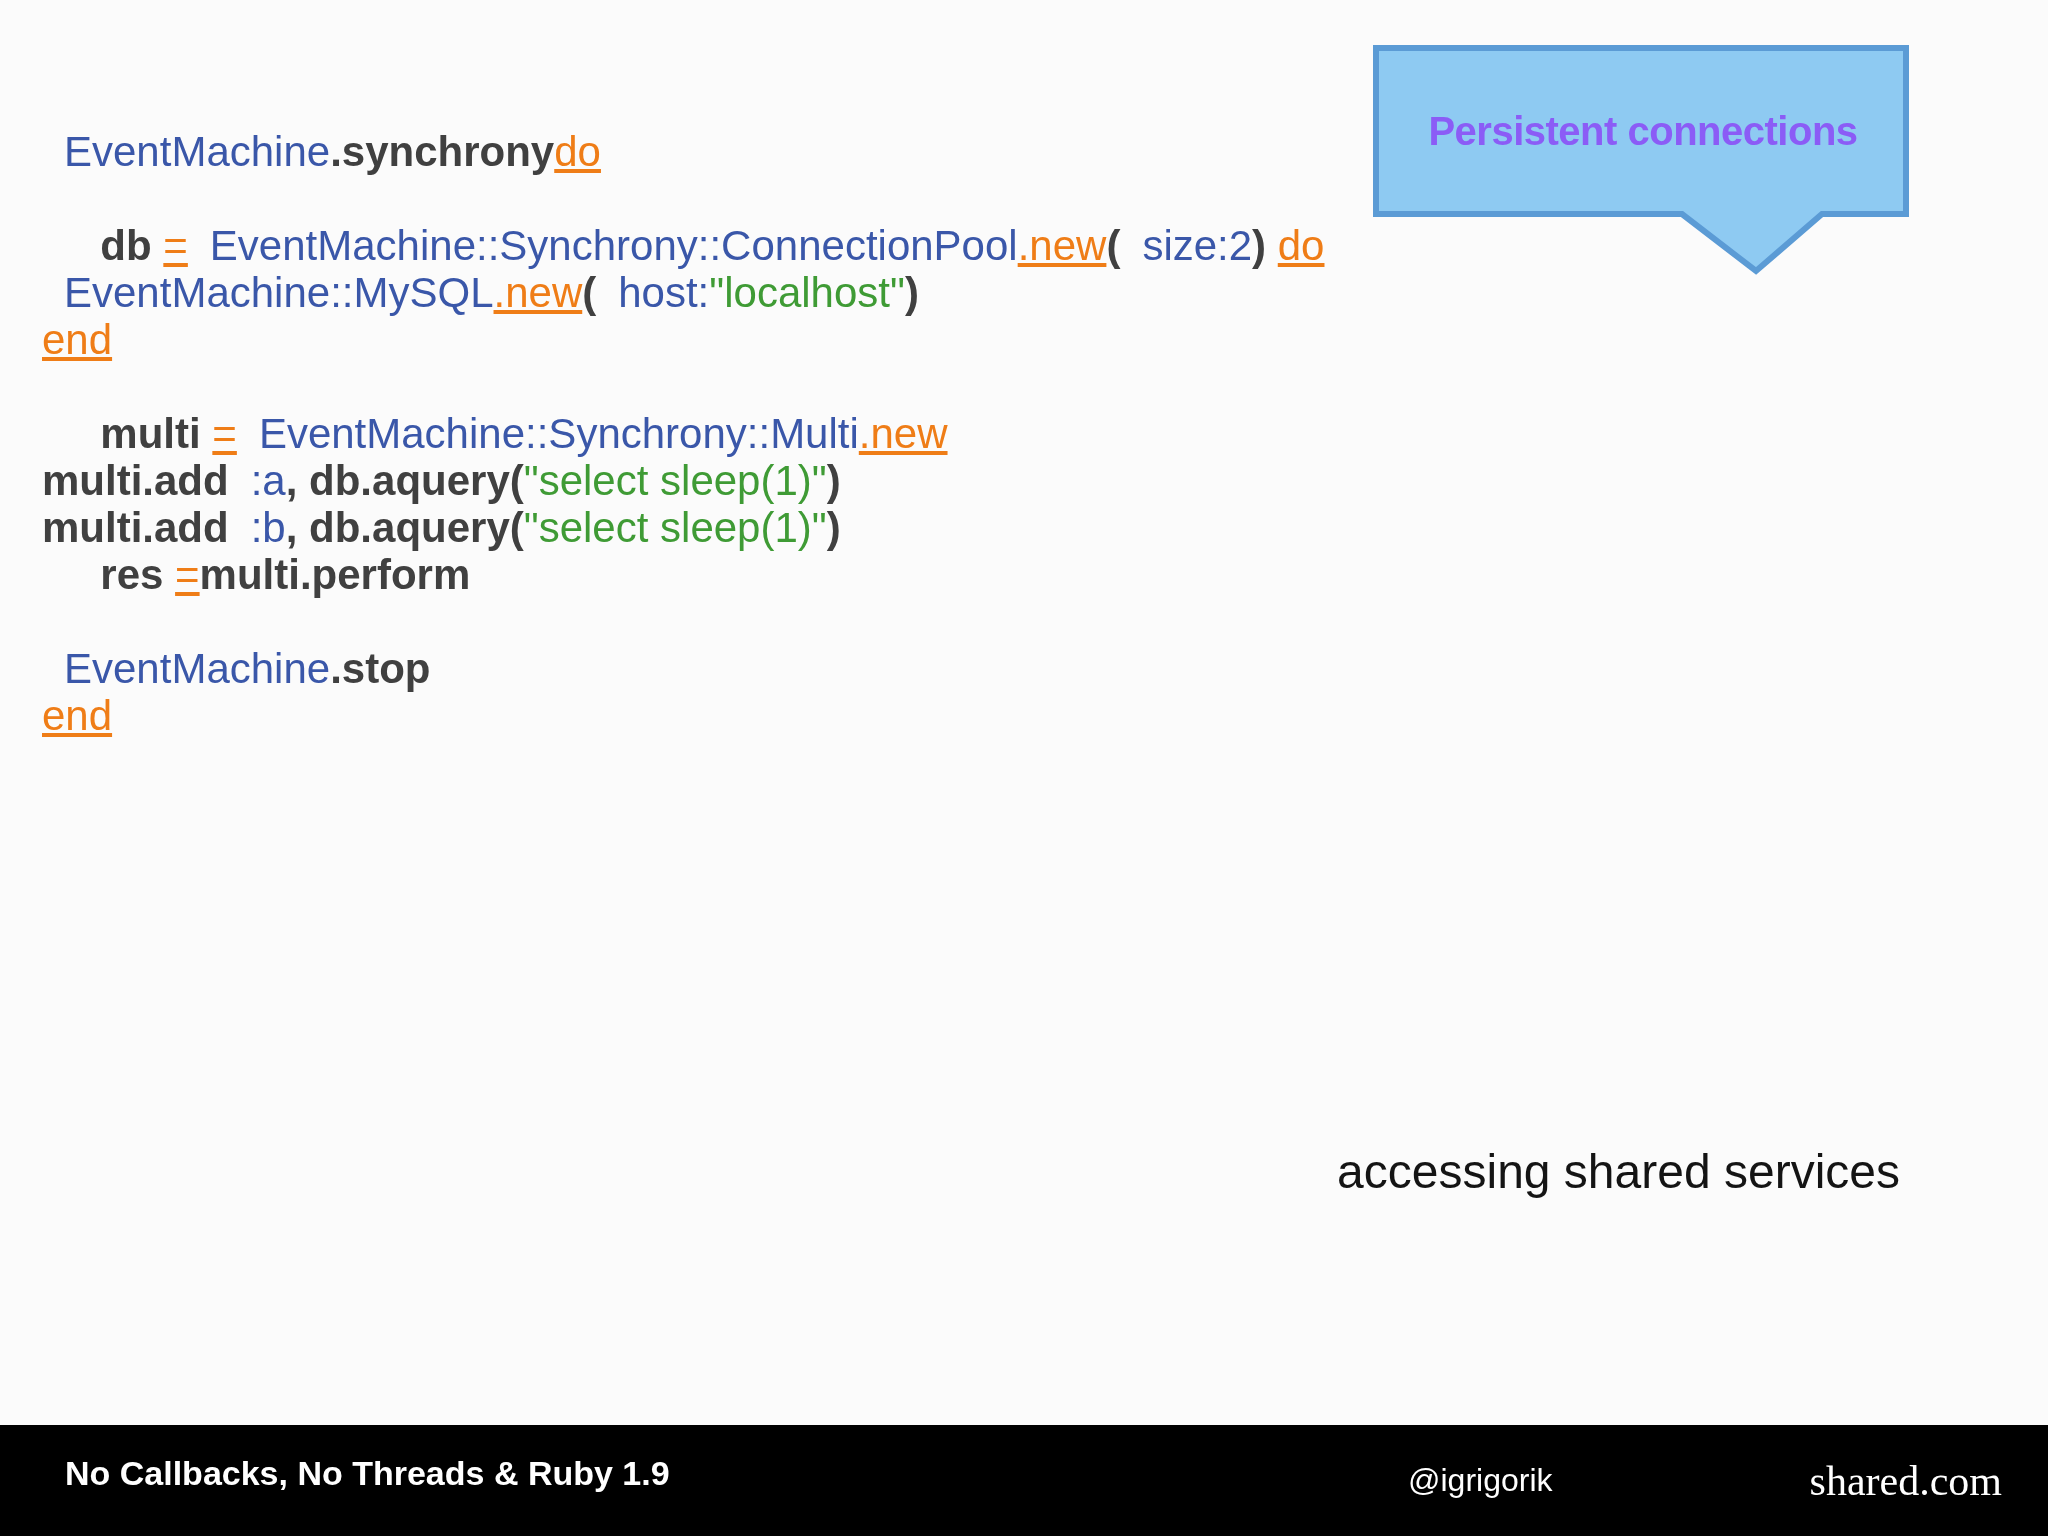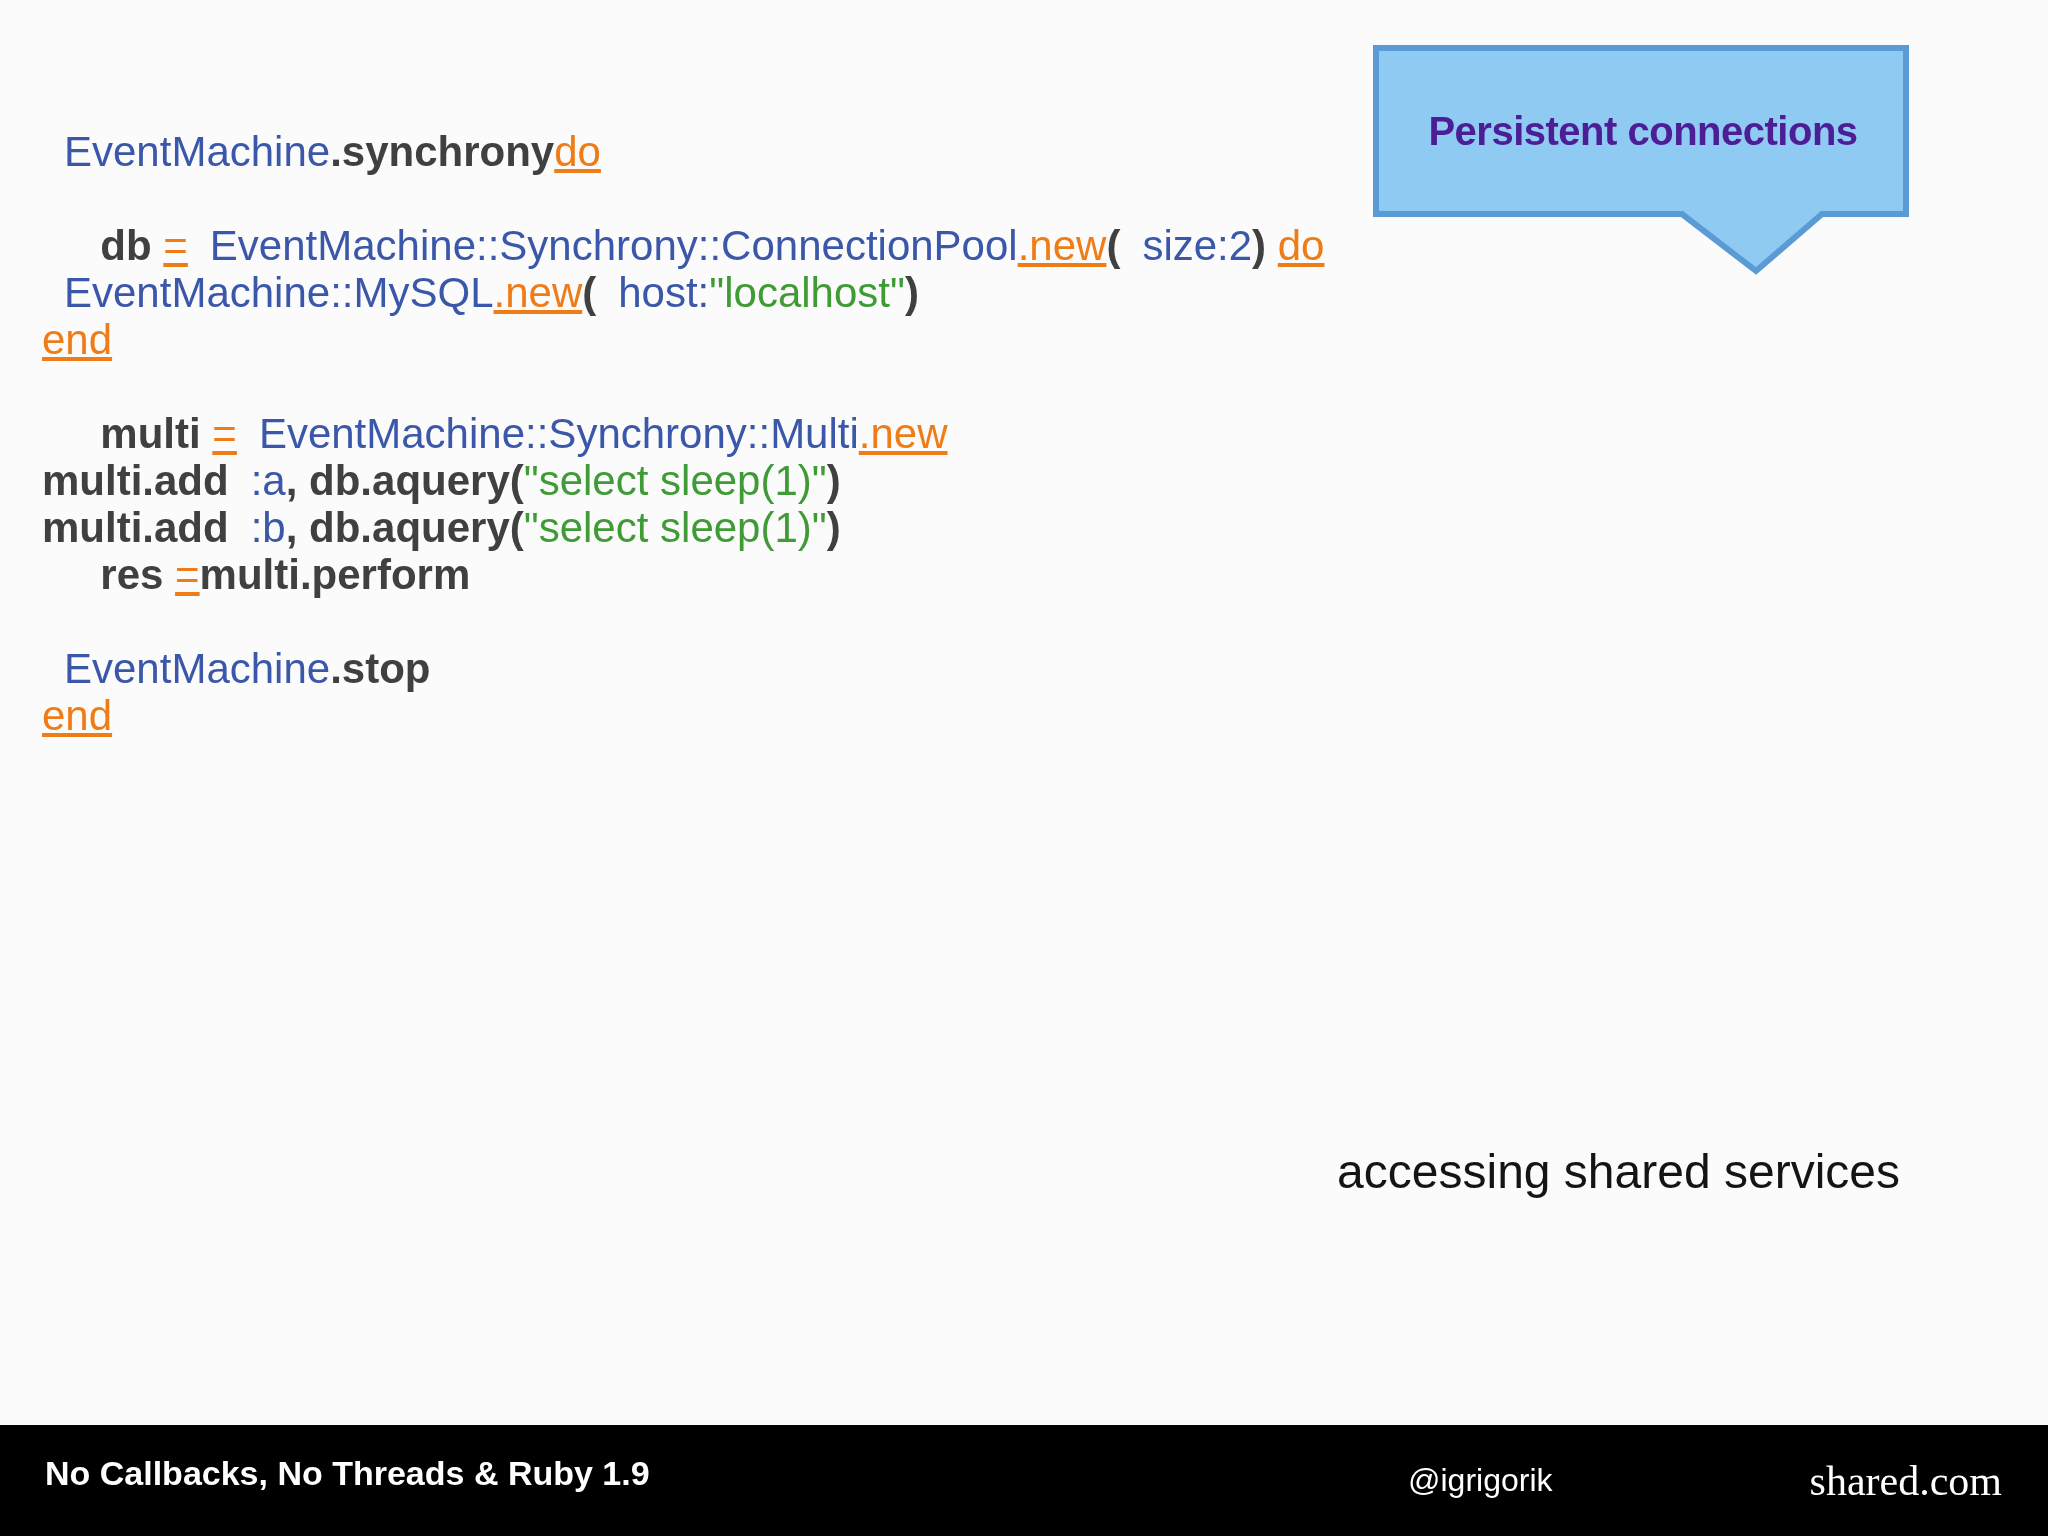--- a/index.html
+++ b/index.html
@@ -18,33 +18,33 @@
   .tok-plain{color:#404040;font-weight:bold;}
   .tok-const{color:#3a57a9;margin-left:22px;}
   .tok-kw{color:#ef7d17;text-decoration:underline;}
   .tok-str{color:#3f9b35;}
   
   .callout{position:absolute;left:1373px;top:45px;width:540px;height:235px;}
   .callout svg{position:absolute;left:0;top:0;display:block;}
   .callout-label{
     position:absolute;left:0;top:0;width:100%;height:172px;
     display:flex;align-items:center;justify-content:center;
-    font-size:40px;font-weight:bold;color:#4c1d95;letter-spacing:-0.5px;
+    font-size:40px;font-weight:bold;color:#8b5cf6;letter-spacing:-0.5px;
   }
   
   .title-block{position:absolute;right:148px;top:1118px;text-align:right;}
   .title{font-size:74px;font-weight:bold;color:#3f3f3f;letter-spacing:-1px;}
   .subtitle{font-size:48px;color:#141414;margin-top:26px;}
   
   .footer{
     position:absolute;left:0;bottom:0;width:2048px;height:111px;
     background:#000;color:#fff;
   }
   .footer-left{
-    position:absolute;left:45px;top:0;height:97px;
+    position:absolute;left:65px;top:0;height:97px;
     display:flex;align-items:center;
     font-size:34px;font-weight:bold;
   }
   .footer-handle{
     position:absolute;left:1408px;top:0;height:111px;
     display:flex;align-items:center;
     font-size:32px;
   }
   .footer-site{
     position:absolute;right:46px;top:0;height:111px;

